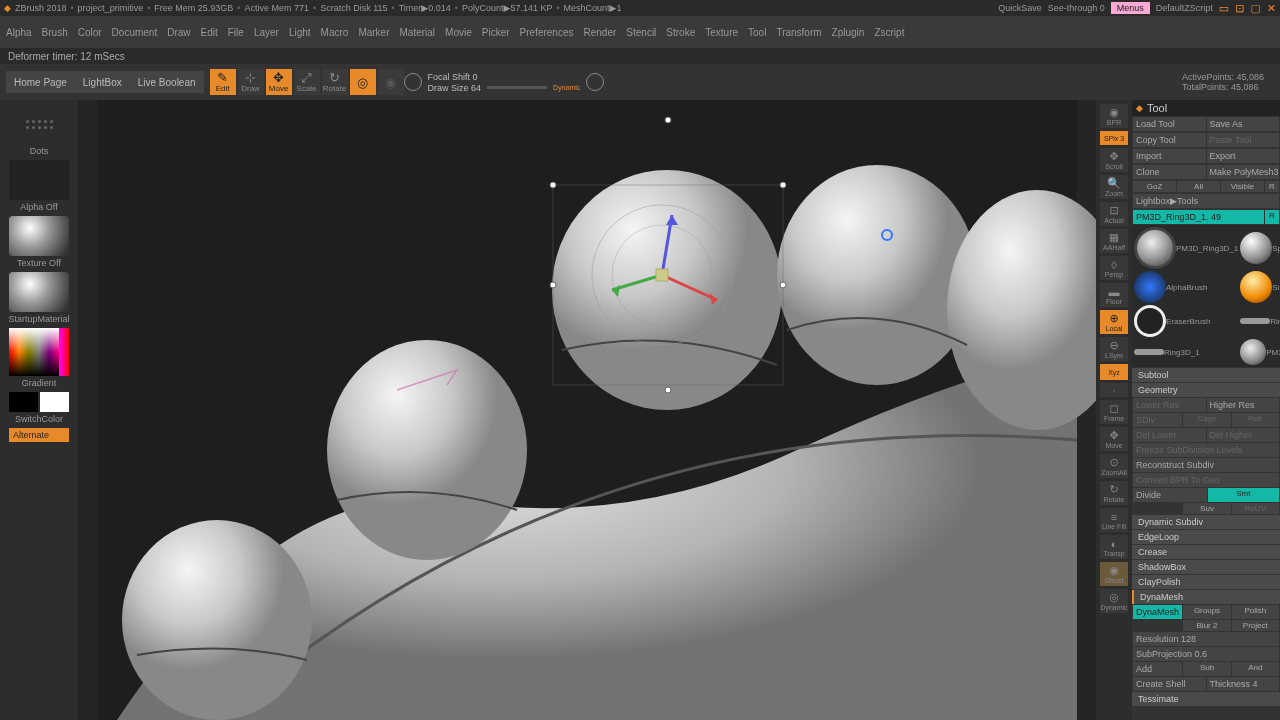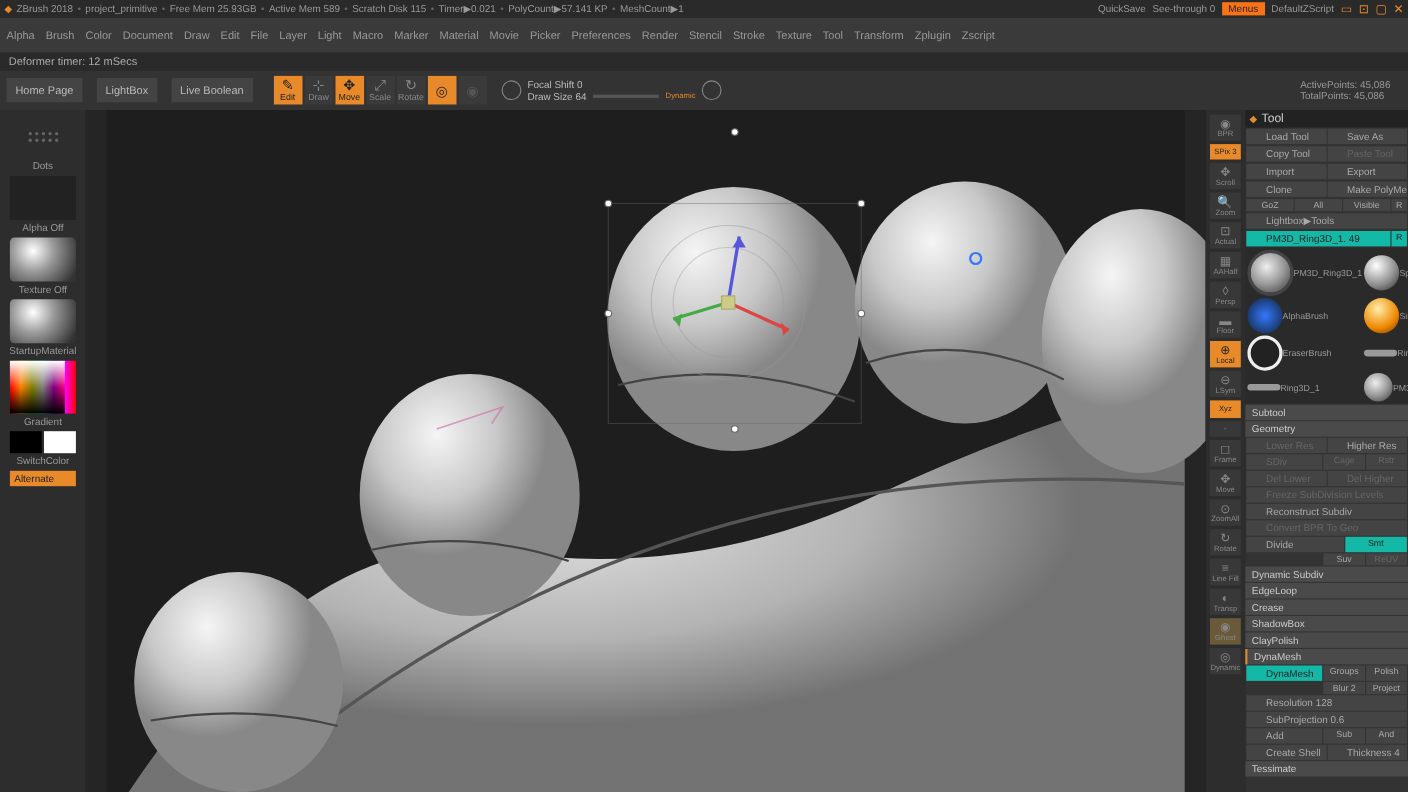--- a/index.html
+++ b/index.html
@@ -1,29 +1,29 @@
 <!DOCTYPE html>
 <html><head>
 <meta charset="utf-8">
 <style>
 * { margin: 0; padding: 0; box-sizing: border-box; font-family: Arial, sans-serif; user-select: none; }
 body { background: #1a1a1a; color: #aaa; font-size: 10px; width: 1280px; height: 720px; overflow: hidden; position: relative; }
 
 .titlebar { height: 16px; background: #2a2a2a; display: flex; align-items: center; padding: 0 4px; font-size: 9px; color: #999; }
 .titlebar .sep { margin: 0 4px; color: #666; }
 .titlebar-right { margin-left: auto; display: flex; gap: 6px; align-items: center; }
-.titlebar-right .menus-btn { background: #f97316; color: #222; padding: 1px 6px; }
+.titlebar-right .menus-btn { background: #f9a8d4; color: #222; padding: 1px 6px; }
 .titlebar-right .icon { color: #e88a2a; font-size: 11px; cursor: pointer; }
 
 .menubar { height: 32px; background: #3a3a3a; display: flex; align-items: center; padding: 0 6px; gap: 10px; font-size: 10px; color: #999; }
 .menubar span { cursor: pointer; }
 
 .statusbar { height: 16px; background: #2a2a2a; display: flex; align-items: center; padding: 0 8px; font-size: 10px; color: #aaa; }
 
-.toolbar { height: 36px; background: #333; display: flex; align-items: center; padding: 0 6px; gap: 13px; }
+.toolbar { height: 36px; background: #333; display: flex; align-items: center; padding: 0 6px; gap: 0; }
 .tb-btn { height: 22px; padding: 0 8px; background: #444; color: #bbb; display: flex; align-items: center; font-size: 10px; cursor: pointer; }
 .tb-icon { width: 26px; height: 26px; background: #3a3a3a; display: flex; flex-direction: column; align-items: center; justify-content: center; cursor: pointer; font-size: 8px; color: #888; }
 .tb-icon.active { background: #e88a2a; color: #222; }
 .tb-icon .glyph { font-size: 13px; line-height: 1; }
 .toolbar .group { display: flex; gap: 2px; }
 .toolbar .mid { margin-left: 20px; display: flex; gap: 6px; align-items: center; font-size: 9px; color: #777; }
 .toolbar .mid .chip { padding: 1px 6px; background: #3a3a3a; }
 .toolbar .mid .chip.orange { background: #e88a2a; color: #222; }
 .toolbar .sliders { display: flex; gap: 20px; align-items: center; }
 .toolbar .slider-group { display: flex; flex-direction: column; gap: 1px; font-size: 9px; }
@@ -52,21 +52,21 @@
 .canvas { flex: 1; background: #252525; position: relative; overflow: hidden; }
 .canvas svg { width: 100%; height: 100%; }
 
 .right-tray { width: 36px; background: #2d2d2d; display: flex; flex-direction: column; align-items: center; padding-top: 4px; gap: 3px; }
 .right-tray .tbtn { width: 28px; height: 24px; background: #383838; display: flex; flex-direction: column; align-items: center; justify-content: center; font-size: 7px; color: #888; cursor: pointer; }
 .right-tray .tbtn.active { background: #e88a2a; color: #222; }
 .right-tray .tbtn .g { font-size: 11px; }
 
 .tool-panel { width: 148px; background: #333; display: flex; flex-direction: column; font-size: 9px; }
 .tool-panel .row { display: flex; gap: 1px; margin: 1px; }
-.tool-panel .btn { flex: 1; background: #444; padding: 2px 18px; color: #aaa; text-align: left; cursor: pointer; font-size: 9px; white-space: nowrap; overflow: hidden; }
+.tool-panel .btn { flex: 1; background: #444; padding: 2px 3px; color: #aaa; text-align: left; cursor: pointer; font-size: 9px; white-space: nowrap; overflow: hidden; }
 .tool-panel .btn.dim { color: #666; }
 .tool-panel .btn.orange { background: #14b8a6; color: #222; }
 .tool-panel .btn.sm { font-size: 8px; padding: 1px 2px; text-align: center; }
 .tool-panel .brush-grid { display: grid; grid-template-columns: 1fr 1fr; gap: 2px; padding: 2px; background: #2a2a2a; }
 .tool-panel .brush { display: flex; align-items: center; font-size: 8px; color: #999; }
 .tool-panel .brush .circ { width: 32px; height: 32px; border-radius: 50%; }
 .tool-panel .section { background: #4a4a4a; padding: 2px 6px; color: #ccc; cursor: pointer; margin-top: 1px; }
 .tool-panel .section.orange-border { border-left: 2px solid #e88a2a; }
 .tool-panel .scroll { overflow-y: auto; flex: 1; }
 </style>
@@ -74,25 +74,25 @@
 <body>
 
 <div class="titlebar">
   <span style="color:#e88a2a;margin-right:4px">◆</span>
   <span>ZBrush 2018</span>
     <span class="sep">•</span>
   <span>project_primitive</span>
     <span class="sep">•</span>
   <span>Free Mem 25.93GB</span>
     <span class="sep">•</span>
-  <span>Active Mem 589</span>
+  <span>Active Mem 771</span>
     <span class="sep">•</span>
   <span>Scratch Disk 115</span>
     <span class="sep">•</span>
-  <span>Timer▶0.021</span>
+  <span>Timer▶0.014</span>
     <span class="sep">•</span>
   <span>PolyCount▶57.141 KP</span>
     <span class="sep">•</span>
   <span>MeshCount▶1</span>
   <div class="titlebar-right">
     <span>QuickSave</span>
     <span>See-through  0</span>
     <span class="menus-btn">Menus</span>
     <span>DefaultZScript</span>
     <span class="icon">▭</span>

